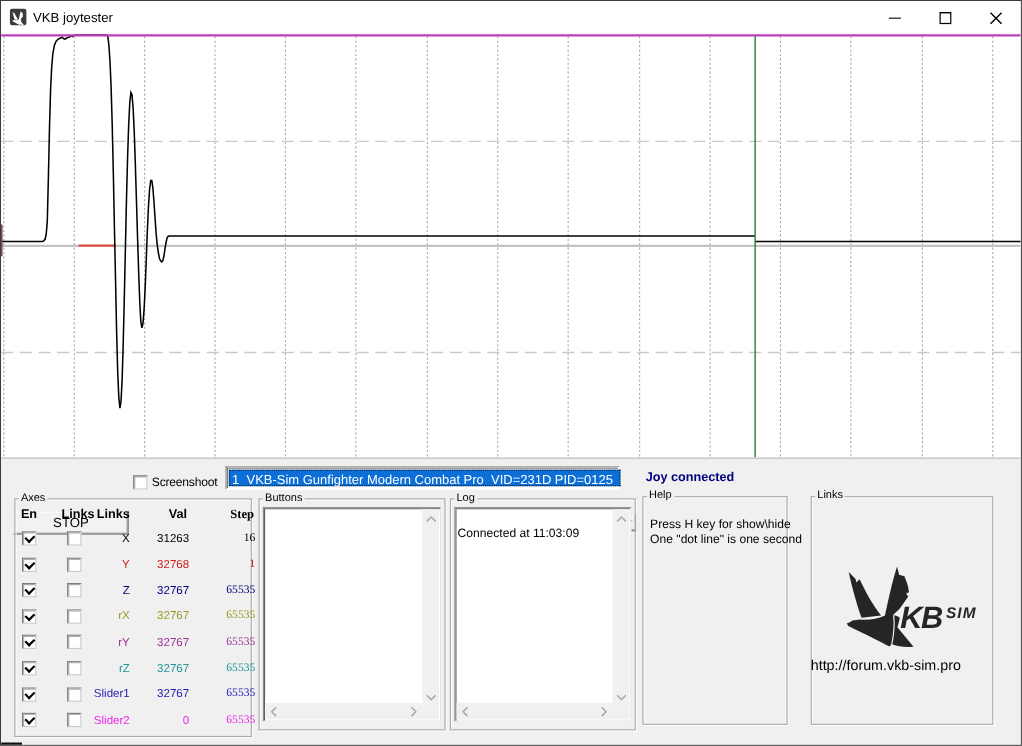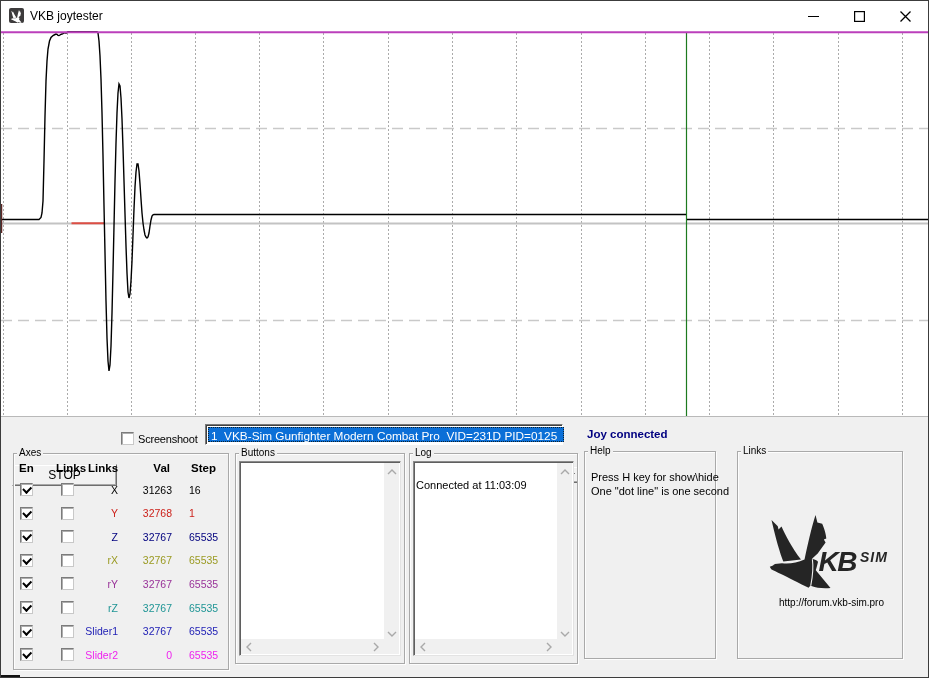--- a/index.html
+++ b/index.html
@@ -51,29 +51,29 @@
 .gbox { border:1px solid #a9a9a9; box-shadow:1px 1px 0 #fdfdfd, inset 1px 1px 0 #fdfdfd; }
 .glabel { position:absolute; top:-7px; left:3px; background:#f0f0f0; padding:0 2px; font-size:10px; color:#000; }
 #gb-axes { left:12px; top:452px; width:216px; height:217px; }
 #gb-buttons { left:234px; top:452px; width:170px; height:211px; }
 #gb-log { left:408px; top:452px; width:169px; height:211px; }
 #gb-help { left:583px; top:450px; width:132px; height:208px; }
 #gb-links { left:736px; top:450px; width:166px; height:208px; }
 .hdr { position:absolute; font-size:11.5px; font-weight:bold; color:#000; }
 .cell { position:absolute; font-size:10.5px; white-space:nowrap; }
 .r { text-align:right; }
-.c { text-align:left; }
+.c { text-align:right;font-family:Liberation Serif, serif; }
 .listbox { position:absolute; background:#fff;
   border:1px solid; border-color:#8a8a8a #e3e3e3 #e3e3e3 #8a8a8a;
   box-shadow:inset 1px 1px 0 #5f5f5f; }
 .sb { position:absolute; background:#f0f0f0; }
 .chev { position:absolute; }
 #log-text { left:415px; top:478px; font-size:11px; color:#000; }
 .helpline { position:absolute; font-size:11px; color:#000; white-space:nowrap; }
-#url { left:736px; top:596px; width:189px; text-align:center; font-size:10px; color:#000; }
+#url { left:736px; top:596px; width:189px; text-align:left; font-size:13px; color:#000; }
 </style>
 </head>
 <body>
   <div class="abs" id="titlebar"></div>
   <div class="abs" id="title-ico">
     <svg width="15" height="15" viewBox="0 0 15 15">
       <g fill="#fff" transform="translate(1.2,0.8) scale(0.175)">
         <path d="M 6.5 11 C 9 22, 13 38, 17.5 50.5 L 18.3 52.6 L 36 50.5 C 27 39, 20.5 26, 16.5 17.5 L 13.5 20.5 L 12.8 17.3 Z"></path>
         <path d="M 39.5 50.5 C 42.5 37, 46 20, 50.5 6 L 52.4 13.4 L 57.2 14.8 C 59.5 20, 61.2 26, 61.3 29.5 L 57.9 31.4 L 60.9 34.8 L 52.7 44.6 L 47.0 49.8 C 50.5 51.0, 52.8 51.8, 53.0 53.0 C 52.4 56.0, 51.5 58.8, 50.8 61.2 L 65.5 79.0 C 58 80.5, 51 79.3, 46.1 77.3 L 45.7 75.9 L 43.2 79.3 C 34 74.3, 23 68.3, 16.5 65.2 C 11.5 62.9, 8.3 61.3, 6.6 60.7 L 5.0 57.7 L 8.3 56.3 C 9.2 55.6, 9.6 55.2, 9.9 55.1 L 17 54.2 C 24 55.0, 32 54.0, 39.5 50.5 Z"></path>
       </g>

